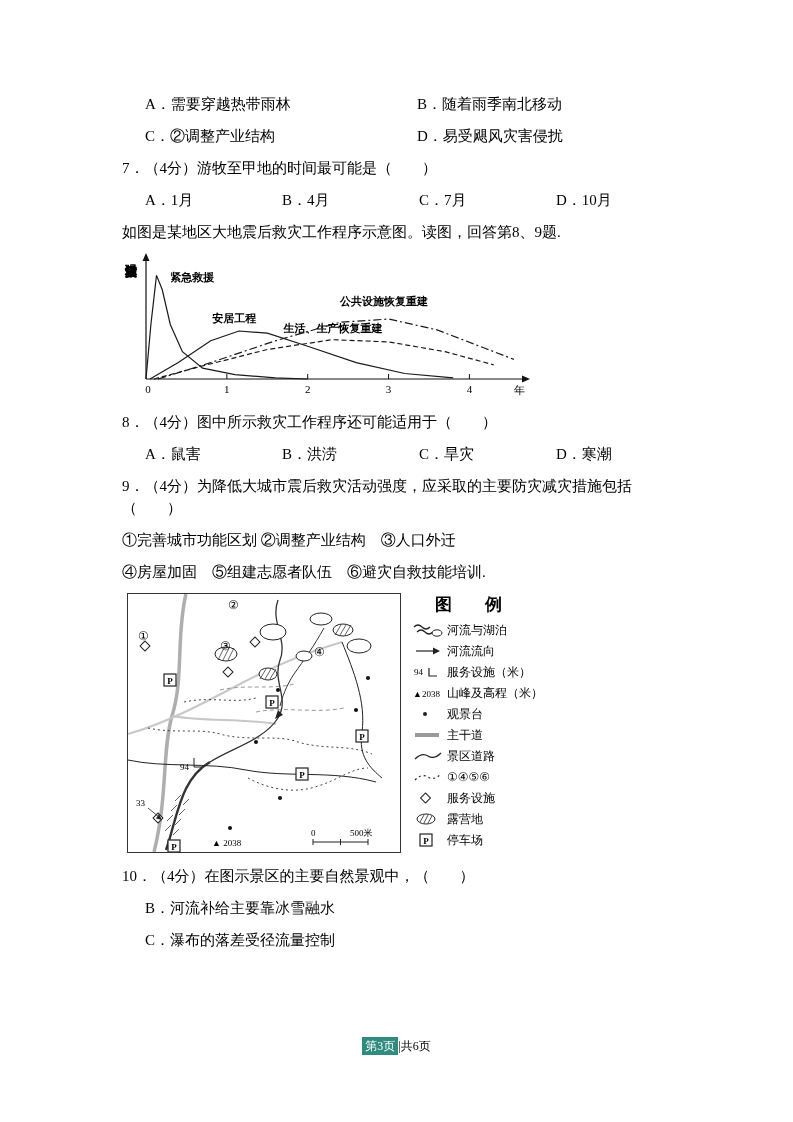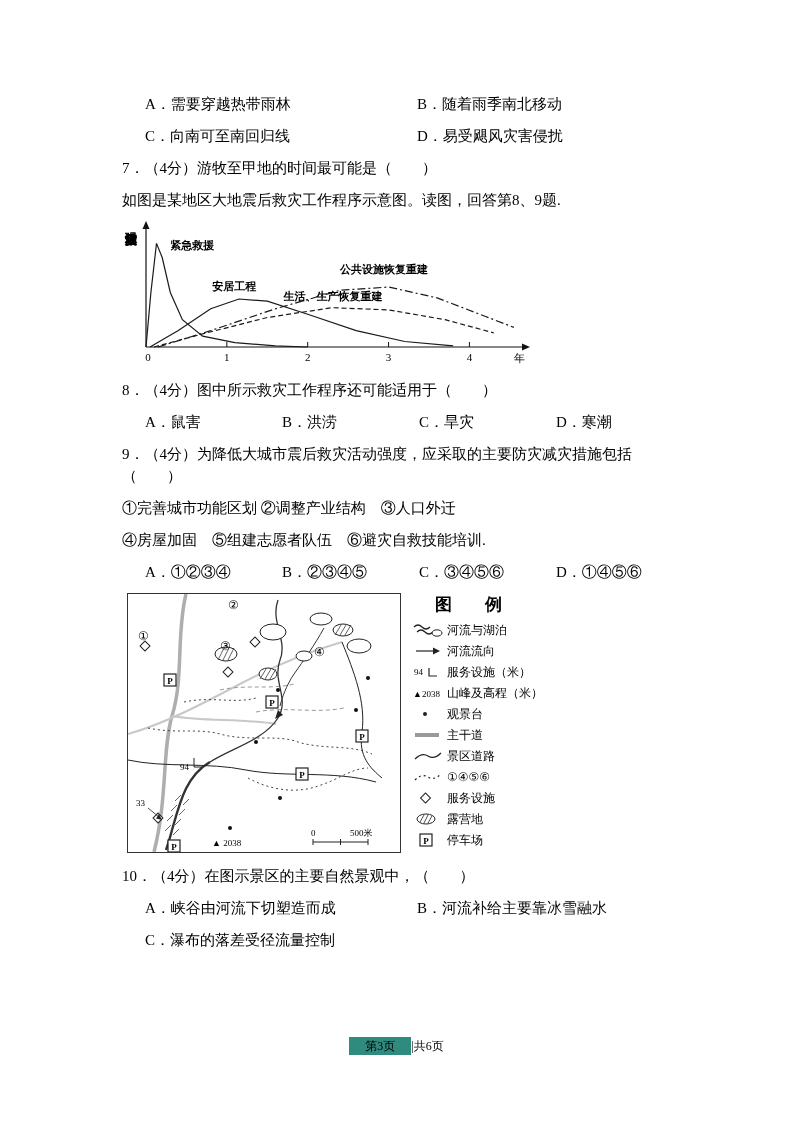--- a/index.html
+++ b/index.html
@@ -16,39 +16,45 @@
   .ylabel{writing-mode:vertical-rl;text-orientation:upright;font-size:12px;font-weight:bold;
           line-height:14px;margin-top:2px;flex:none;}
   #chart-svg{flex:none;}
   .map-fig{display:flex;align-items:flex-start;margin:2px 0 12px 5px;}
   #map-svg{border:1px solid #333;background:#fff;flex:none;}
   .legend{margin-left:12px;font-size:12px;line-height:20px;}
   .legend-title{font-weight:bold;letter-spacing:8px;font-size:17px;margin:2px 0 4px 22px;}
   .legend-row{display:flex;align-items:center;height:21px;white-space:nowrap;text-align:center;}
   .legend-sym{width:34px;flex:none;display:flex;justify-content:flex-start;}
   .footer{position:absolute;left:0;top:1038px;width:100%;text-align:center;font-size:12px;}
-  .pg-cur{color:#000000;padding:2px 16px;}
+  .pg-cur{color:#ffffff;padding:2px 3px;}
   svg text{font-family:"Liberation Serif","DejaVu Serif",serif;}
 </style>
 </head>
 <body>
 
 <div class="page">
   <div class="content">
 
     <div class="opt-row two">
       <span class="opt">A．需要穿越热带雨林</span>
       <span class="opt">B．随着雨季南北移动</span>
     </div>
     <div class="opt-row two">
-      <span class="opt">C．向南可至南回归线</span>
+      <span class="opt">C．②调整产业结构</span>
       <span class="opt">D．易受飓风灾害侵扰</span>
     </div>
 
     <p class="stem">7．（4分）游牧至甲地的时间最可能是（　　）</p>
+    <div class="opt-row four">
+      <span class="opt">A．1月</span>
+      <span class="opt">B．4月</span>
+      <span class="opt">C．7月</span>
+      <span class="opt">D．10月</span>
+    </div>
 
     <p class="intro">如图是某地区大地震后救灾工作程序示意图。读图，回答第8、9题.</p>
 
     <figure class="chart-fig" style="margin-left:2px;">
       <div class="ylabel">救灾活动强度</div>
       <svg id="chart-svg" width="392" height="150" viewBox="0 0 392 150">
           <line x1="8" y1="126" x2="8" y2="4" stroke="#111" stroke-width="1.2"></line>
           <path d="M8,0 l-3.5,8 l7,0 z" fill="#111"></path>
           <line x1="8" y1="126" x2="388" y2="126" stroke="#111" stroke-width="1.2"></line>
           <path d="M392,126 l-8,-3.5 l0,7 z" fill="#111"></path>
@@ -77,26 +83,20 @@
     <div class="opt-row four">
       <span class="opt">A．鼠害</span>
       <span class="opt">B．洪涝</span>
       <span class="opt">C．旱灾</span>
       <span class="opt">D．寒潮</span>
     </div>
 
     <p class="stem">9．（4分）为降低大城市震后救灾活动强度，应采取的主要防灾减灾措施包括（　　）</p>
     <p class="items-line">①完善城市功能区划 ②调整产业结构　③人口外迁</p>
     <p class="items-line">④房屋加固　⑤组建志愿者队伍　⑥避灾自救技能培训.</p>
-    <div class="opt-row four">
-      <span class="opt">A．①②③④</span>
-      <span class="opt">B．②③④⑤</span>
-      <span class="opt">C．③④⑤⑥</span>
-      <span class="opt">D．①④⑤⑥</span>
-    </div>
 
 
     <figure class="map-fig">
       <svg id="map-svg" width="272" height="258" viewBox="0 0 272 258">
           <path d="M58,0 C48,40 56,84 44,122 C34,156 40,202 26,258" fill="none" stroke="#aeaeae" stroke-width="3.5"></path>
           <path d="M0,140 C36,130 74,110 112,90 C150,70 186,56 214,48" fill="none" stroke="#c8c8c8" stroke-width="2"></path>
           <path d="M44,122 C78,128 112,124 148,130" fill="none" stroke="#c8c8c8" stroke-width="2"></path>
           <path d="M128,118 C158,112 186,120 216,114" fill="none" stroke="#999" stroke-width="1" stroke-dasharray="4 3"></path>
           <path d="M92,96 C118,90 142,96 166,90" fill="none" stroke="#999" stroke-width="1" stroke-dasharray="4 3"></path>
           <path d="M150,6 C142,28 160,46 152,66 C144,88 162,104 150,124 C136,146 104,154 82,168" fill="none" stroke="#333" stroke-width="1.3"></path>
@@ -267,21 +267,20 @@
                 </svg>
               </span>
               <span class="legend-label">停车场</span>
             </div>
           </div>
       </div>
     </figure>
 
     <p class="stem">10．（4分）在图示景区的主要自然景观中，（　　）</p>
     <div class="opt-row two">
-      <span class="opt">A．峡谷由河流下切塑造而成</span>
       <span class="opt">B．河流补给主要靠冰雪融水</span>
     </div>
     <div class="opt-row two">
       <span class="opt">C．瀑布的落差受径流量控制</span>
     </div>
 
   </div>
 
   <div class="footer">
     <span class="pg-cur" style="background-color: rgb(46, 139, 125);">第3页</span><span>|</span><span>共6页</span>

